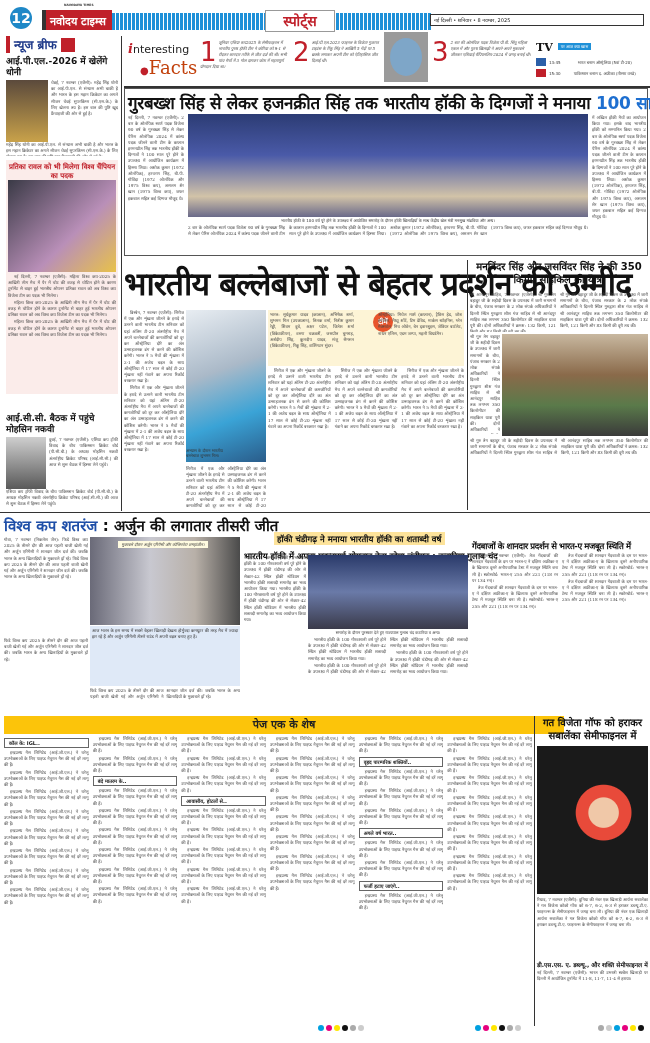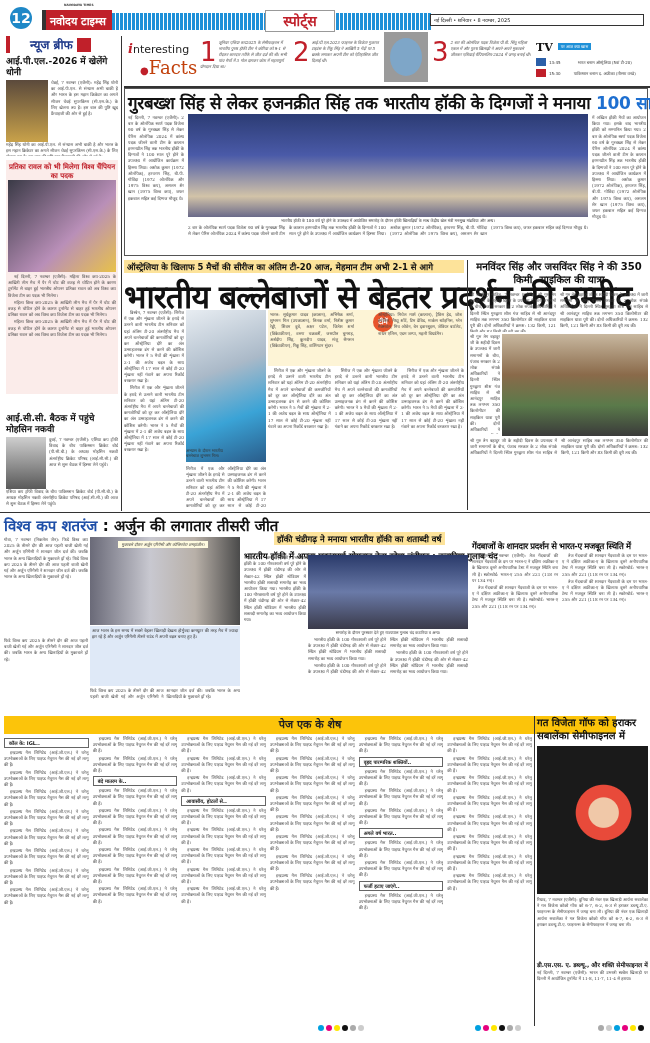--- a/index.html
+++ b/index.html
@@ -11,21 +11,21 @@
 .mast{left:0;top:0;width:650px;height:30px}
 .pnum{left:10px;top:7px;width:22px;height:22px;border-radius:50%;background:#1e88c7;color:#fff;font:bold 14px "DejaVu Sans",sans-serif;text-align:center;line-height:22px}
 .brand{left:42px;top:10px;width:70px;height:20px;background:#c0202a;color:#fff;font:bold 11px "DejaVu Sans",sans-serif;padding:3px 4px;border-left:4px solid #333}
 .brand-sm{left:64px;top:3px;font:bold 3px "DejaVu Sans",sans-serif;color:#333}
 .stripe{left:112px;top:13px;width:315px;height:17px;background:repeating-linear-gradient(90deg,#1e90d8 0 3px,#fff 3px 4px)}
 .section-tab{left:265px;top:10px;width:70px;height:22px;background:#fff;border:1px solid #999;color:#c0202a;font:bold 14px "DejaVu Sans",sans-serif;text-align:center;line-height:20px}
 .stripe3{left:336px;top:13px;width:95px;height:17px;background:repeating-linear-gradient(90deg,#1e90d8 0 3px,#fff 3px 4px)}
 .dateline{left:430px;top:14px;width:214px;height:12px;border:1px solid #333;font:5px "DejaVu Sans",sans-serif;padding:2px 3px;color:#222;background:#fff}
 
 .lcol{left:6px;top:36px;width:112px}
-.nb-head{font:bold 12px "DejaVu Sans",sans-serif;color:#1f3a8a;border-left:4px solid #c0202a;padding-left:20px;margin-bottom:3px}
+.nb-head{font:bold 12px "DejaVu Sans",sans-serif;color:#1f3a8a;border-left:4px solid #c0202a;padding-left:4px;margin-bottom:3px}
 .nb-head span{border-right:14px solid #c0202a;padding-right:4px}
 .h-small{font:bold 9px "DejaVu Sans",sans-serif;color:#111;line-height:11px;margin:2px 0}
 .photo{background:#8a7b6b}
 .pink-box{background:#fbecea;padding:2px}
 .pink-title{font:bold 7px "DejaVu Sans",sans-serif;color:#c0202a;text-align:center;margin-bottom:0}
 
 .facts-logo{left:128px;top:38px;width:70px;height:46px}
 .facts-logo .i1{font:italic bold 13px "DejaVu Serif",serif;color:#c0202a}
 .facts-logo .i2{font:11px "DejaVu Sans",sans-serif;color:#222}
 .facts-logo .f{font:18px "DejaVu Serif",serif;color:#c2410c}
@@ -133,21 +133,20 @@
   <div class="txt" style="position:absolute;left:3px;top:26px;width:56px;height:138px">
     <span>नई दिल्ली, 7 नवम्बर (एजैंसी):</span> <span>2 बार के ओलंपिक स्वर्ण पदक विजेता 90 वर्ष के गुरबख्श सिंह से लेकर पेरिस ओलंपिक 2024 में कांस्य पदक जीतने वाली टीम के कप्तान हरमनप्रीत सिंह तक भारतीय हॉकी के दिग्गजों ने 100 साल पूरे होने के उपलक्ष्य में आयोजित कार्यक्रम में हिस्सा लिया। अशोक कुमार (1972 ओलंपिक), हरचरण सिंह, बी.पी. गोविंदा (1972 ओलंपिक और 1975 विश्व कप), असलम शेर खान (1975 विश्व कप), जफर इकबाल सहित कई दिग्गज मौजूद थे।</span>
   </div>
   <div class="photo" style="position:absolute;left:63px;top:25px;width:400px;height:103px;background:linear-gradient(180deg,#2c3c74 0%,#4a5aa8 40%,#d2c3a8 80%,#6a6a8a)"></div>
   <div class="caption" style="position:absolute;left:63px;top:129px;width:400px">भारतीय हॉकी के 100 वर्ष पूरे होने के उपलक्ष्य में आयोजित समारोह के दौरान हॉकी खिलाड़ियों के साथ केंद्रीय खेल मंत्री मनसुख मांडविया और अन्य।</div>
   <div class="txt" style="position:absolute;left:63px;top:136px;width:400px;height:28px;column-count:4;column-gap:4px">2 बार के ओलंपिक स्वर्ण पदक विजेता 90 वर्ष के गुरबख्श सिंह से लेकर पेरिस ओलंपिक 2024 में कांस्य पदक जीतने वाली टीम के कप्तान हरमनप्रीत सिंह तक भारतीय हॉकी के दिग्गजों ने 100 साल पूरे होने के उपलक्ष्य में आयोजित कार्यक्रम में हिस्सा लिया। अशोक कुमार (1972 ओलंपिक), हरचरण सिंह, बी.पी. गोविंदा (1972 ओलंपिक और 1975 विश्व कप), असलम शेर खान (1975 विश्व कप), जफर इकबाल सहित कई दिग्गज मौजूद थे।</div>
   <div class="txt" style="position:absolute;left:467px;top:26px;width:54px;height:138px"><span>में अखिल हॉकी मैचों का आयोजन किया गया। इसके बाद भारतीय हॉकी को सम्मानित किया गया।</span> <span>2 बार के ओलंपिक स्वर्ण पदक विजेता 90 वर्ष के गुरबख्श सिंह से लेकर पेरिस ओलंपिक 2024 में कांस्य पदक जीतने वाली टीम के कप्तान हरमनप्रीत सिंह तक भारतीय हॉकी के दिग्गजों ने 100 साल पूरे होने के उपलक्ष्य में आयोजित कार्यक्रम में हिस्सा लिया। अशोक कुमार (1972 ओलंपिक), हरचरण सिंह, बी.पी. गोविंदा (1972 ओलंपिक और 1975 विश्व कप), असलम शेर खान (1975 विश्व कप), जफर इकबाल सहित कई दिग्गज मौजूद थे।</span></div>
 </div>
 
 <div class="abs" style="left:124px;top:260px;width:340px">
-  <div class="kicker">ऑस्ट्रेलिया के खिलाफ 5 मैचों की सीरीज का अंतिम टी-20 आज, मेहमान टीम अभी 2-1 से आगे</div>
   <div class="hl-huge" style="margin-top:1px">भारतीय बल्लेबाजों से बेहतर प्रदर्शन की उम्मीद</div>
 </div>
 <div class="abs txt" style="left:124px;top:310px;width:60px;height:200px">
   <p><span>ब्रिस्बेन, 7 नवम्बर (एजैंसी):</span> <span>सिरीज में एक और शृंखला जीतने के इरादे से उतरने वाली भारतीय टीम शनिवार को यहां अंतिम टी-20 अंतर्राष्ट्रीय मैच में अपने बल्लेबाजों की कमजोरियों को दूर कर ऑस्ट्रेलिया दौरे का अंत उत्साहजनक ढंग से करने की कोशिश करेगी। भारत ने 5 मैचों की शृंखला में 2-1 की अजेय बढ़त के साथ ऑस्ट्रेलिया में 17 साल से कोई टी-20 शृंखला नहीं गंवाने का अपना रिकॉर्ड बरकरार रखा है।</span></p>
   <p>सिरीज में एक और शृंखला जीतने के इरादे से उतरने वाली भारतीय टीम शनिवार को यहां अंतिम टी-20 अंतर्राष्ट्रीय मैच में अपने बल्लेबाजों की कमजोरियों को दूर कर ऑस्ट्रेलिया दौरे का अंत उत्साहजनक ढंग से करने की कोशिश करेगी। भारत ने 5 मैचों की शृंखला में 2-1 की अजेय बढ़त के साथ ऑस्ट्रेलिया में 17 साल से कोई टी-20 शृंखला नहीं गंवाने का अपना रिकॉर्ड बरकरार रखा है।</p>
 </div>
 <div class="abs photo" style="left:186px;top:310px;width:80px;height:152px;background:linear-gradient(160deg,#e8edf2 0%,#aab9c8 40%,#3aa3d6 70%,#2a5c8a)"></div>
 <div class="abs caption" style="left:186px;top:448px;width:40px;text-align:left">अभ्यास के दौरान भारतीय बल्लेबाज शुभमन गिल।</div>
 <div class="abs txt" style="left:186px;top:466px;width:80px;height:44px;column-count:2;column-gap:3px">सिरीज में एक और शृंखला जीतने के इरादे से उतरने वाली भारतीय टीम शनिवार को यहां अंतिम टी-20 अंतर्राष्ट्रीय मैच में अपने बल्लेबाजों की कमजोरियों को दूर कर ऑस्ट्रेलिया दौरे का अंत उत्साहजनक ढंग से करने की कोशिश करेगी। भारत ने 5 मैचों की शृंखला में 2-1 की अजेय बढ़त के साथ ऑस्ट्रेलिया में 17 साल से कोई टी-20 शृंखला नहीं गंवाने का अपना रिकॉर्ड बरकरार रखा है।</div>
 <div class="abs team-box" style="left:268px;top:310px;width:196px;height:56px">
@@ -199,21 +198,21 @@
 <div class="abs" style="left:472px;top:540px;width:176px">
   <div style="font:bold 8.5px 'DejaVu Sans',sans-serif;color:#111;white-space:nowrap;letter-spacing:-0.4px">गेंदबाजों के शानदार प्रदर्शन से भारत-ए मजबूत स्थिति में</div>
 </div>
 <div class="abs txt" style="left:472px;top:553px;width:176px;height:159px;column-count:2;column-gap:4px">
     <p><span>बेंगलुरु, 7 नवम्बर (एजैंसी):</span> <span>तेज गेंदबाजों की शानदार गेंदबाजी के दम पर भारत-ए ने दक्षिण अफ्रीका-ए के खिलाफ दूसरे अनौपचारिक टेस्ट में मजबूत स्थिति बना ली है। स्कोरबोर्ड: भारत-ए 255 और 221 (118 रन पर 134 रन)।</span></p>
     <p>तेज गेंदबाजों की शानदार गेंदबाजी के दम पर भारत-ए ने दक्षिण अफ्रीका-ए के खिलाफ दूसरे अनौपचारिक टेस्ट में मजबूत स्थिति बना ली है। स्कोरबोर्ड: भारत-ए 255 और 221 (118 रन पर 134 रन)।</p>
     <p>तेज गेंदबाजों की शानदार गेंदबाजी के दम पर भारत-ए ने दक्षिण अफ्रीका-ए के खिलाफ दूसरे अनौपचारिक टेस्ट में मजबूत स्थिति बना ली है। स्कोरबोर्ड: भारत-ए 255 और 221 (118 रन पर 134 रन)।</p>
     <p>तेज गेंदबाजों की शानदार गेंदबाजी के दम पर भारत-ए ने दक्षिण अफ्रीका-ए के खिलाफ दूसरे अनौपचारिक टेस्ट में मजबूत स्थिति बना ली है। स्कोरबोर्ड: भारत-ए 255 और 221 (118 रन पर 134 रन)।</p>
   </div>
 
-<div class="abs yellow-bar" style="left:4px;top:716px;width:612px;height:18px;line-height:18px">पेज एक के शेष</div>
+<div class="abs yellow-bar" style="left:4px;top:716px;width:560px;height:18px;line-height:18px">पेज एक के शेष</div>
 <div class="abs" style="left:4px;top:736px;width:528px;height:292px;display:grid;grid-template-columns:repeat(6,1fr);gap:4px">
   <div class="txt" style="height:292px">
     <div class="sub-box">कॉल के: IGL..</div>
     <p>इन्द्रप्रस्थ गैस लिमिटेड (आई.जी.एल.) ने घरेलू उपभोक्ताओं के लिए पाइप्ड नैचुरल गैस की नई दरें लागू की हैं।</p>
       <p>इन्द्रप्रस्थ गैस लिमिटेड (आई.जी.एल.) ने घरेलू उपभोक्ताओं के लिए पाइप्ड नैचुरल गैस की नई दरें लागू की हैं।</p>
       <p>इन्द्रप्रस्थ गैस लिमिटेड (आई.जी.एल.) ने घरेलू उपभोक्ताओं के लिए पाइप्ड नैचुरल गैस की नई दरें लागू की हैं।</p>
       <p>इन्द्रप्रस्थ गैस लिमिटेड (आई.जी.एल.) ने घरेलू उपभोक्ताओं के लिए पाइप्ड नैचुरल गैस की नई दरें लागू की हैं।</p>
       <p>इन्द्रप्रस्थ गैस लिमिटेड (आई.जी.एल.) ने घरेलू उपभोक्ताओं के लिए पाइप्ड नैचुरल गैस की नई दरें लागू की हैं।</p>
       <p>इन्द्रप्रस्थ गैस लिमिटेड (आई.जी.एल.) ने घरेलू उपभोक्ताओं के लिए पाइप्ड नैचुरल गैस की नई दरें लागू की हैं।</p>
       <p>इन्द्रप्रस्थ गैस लिमिटेड (आई.जी.एल.) ने घरेलू उपभोक्ताओं के लिए पाइप्ड नैचुरल गैस की नई दरें लागू की हैं।</p>
@@ -270,21 +269,21 @@
       <p>इन्द्रप्रस्थ गैस लिमिटेड (आई.जी.एल.) ने घरेलू उपभोक्ताओं के लिए पाइप्ड नैचुरल गैस की नई दरें लागू की हैं।</p>
       <p>इन्द्रप्रस्थ गैस लिमिटेड (आई.जी.एल.) ने घरेलू उपभोक्ताओं के लिए पाइप्ड नैचुरल गैस की नई दरें लागू की हैं।</p>
       <p>इन्द्रप्रस्थ गैस लिमिटेड (आई.जी.एल.) ने घरेलू उपभोक्ताओं के लिए पाइप्ड नैचुरल गैस की नई दरें लागू की हैं।</p>
       <p>इन्द्रप्रस्थ गैस लिमिटेड (आई.जी.एल.) ने घरेलू उपभोक्ताओं के लिए पाइप्ड नैचुरल गैस की नई दरें लागू की हैं।</p>
       <p>इन्द्रप्रस्थ गैस लिमिटेड (आई.जी.एल.) ने घरेलू उपभोक्ताओं के लिए पाइप्ड नैचुरल गैस की नई दरें लागू की हैं।</p>
   </div>
 </div>
 
 <div class="abs rule" style="left:534px;top:716px;width:1px;height:310px"></div>
 <div class="abs" style="left:537px;top:716px;width:111px">
-  <div style="font:bold 10px 'DejaVu Sans',sans-serif;color:#111;line-height:13px;">गत विजेता गॉफ को हराकर सबालेंका सेमीफाइनल में</div>
+  <div style="font:bold 10px 'DejaVu Sans',sans-serif;color:#111;line-height:13px;text-align:center">गत विजेता गॉफ को हराकर सबालेंका सेमीफाइनल में</div>
 </div>
 <div class="abs photo" style="left:537px;top:746px;width:111px;height:148px;background:radial-gradient(circle at 60% 45%,#f0c8a8 0 14%,#e84a3a 15% 26%,#1a1a1a 27%)"></div>
 <div class="abs txt" style="left:537px;top:897px;width:111px;height:62px"><span>रियाद, 7 नवम्बर (एजैंसी):</span> <span>दुनिया की नंबर एक खिलाड़ी आर्यना सबालेंका ने गत विजेता कोको गॉफ को 6-7, 6-2, 6-3 से हराकर डब्ल्यू.टी.ए. फाइनल्स के सेमीफाइनल में जगह बना ली।</span> <span>दुनिया की नंबर एक खिलाड़ी आर्यना सबालेंका ने गत विजेता कोको गॉफ को 6-7, 6-2, 6-3 से हराकर डब्ल्यू.टी.ए. फाइनल्स के सेमीफाइनल में जगह बना ली।</span></div>
 <div class="abs" style="left:537px;top:961px;width:111px;font:bold 6px 'DejaVu Sans',sans-serif;color:#111">डी.एस.एस. ए. डब्ल्यू., और शक्ति सेमीफाइनल में</div>
 <div class="abs txt" style="left:537px;top:970px;width:111px;height:46px">नई दिल्ली, 7 नवम्बर (एजैंसी): भारत की उभरती स्क्वैश खिलाड़ी पर दिल्ली में आयोजित टूर्नामेंट में 11-8, 11-7, 11-4 से हराया।</div>
 
 <div class="abs cmyk" style="left:318px;top:1025px">
     <i style="background:#00a0e0"></i>
     <i style="background:#e6007e"></i>
     <i style="background:#ffe600"></i>

